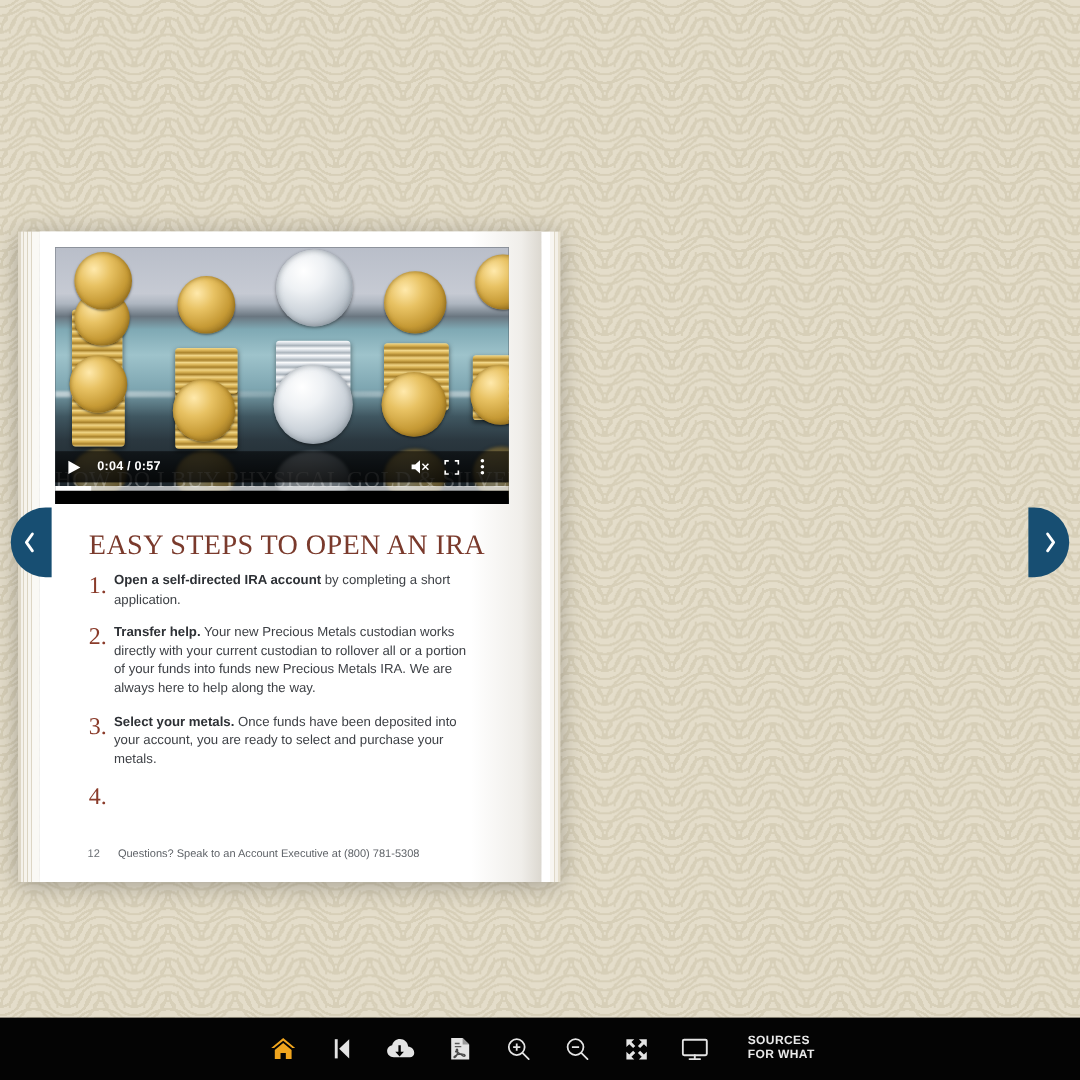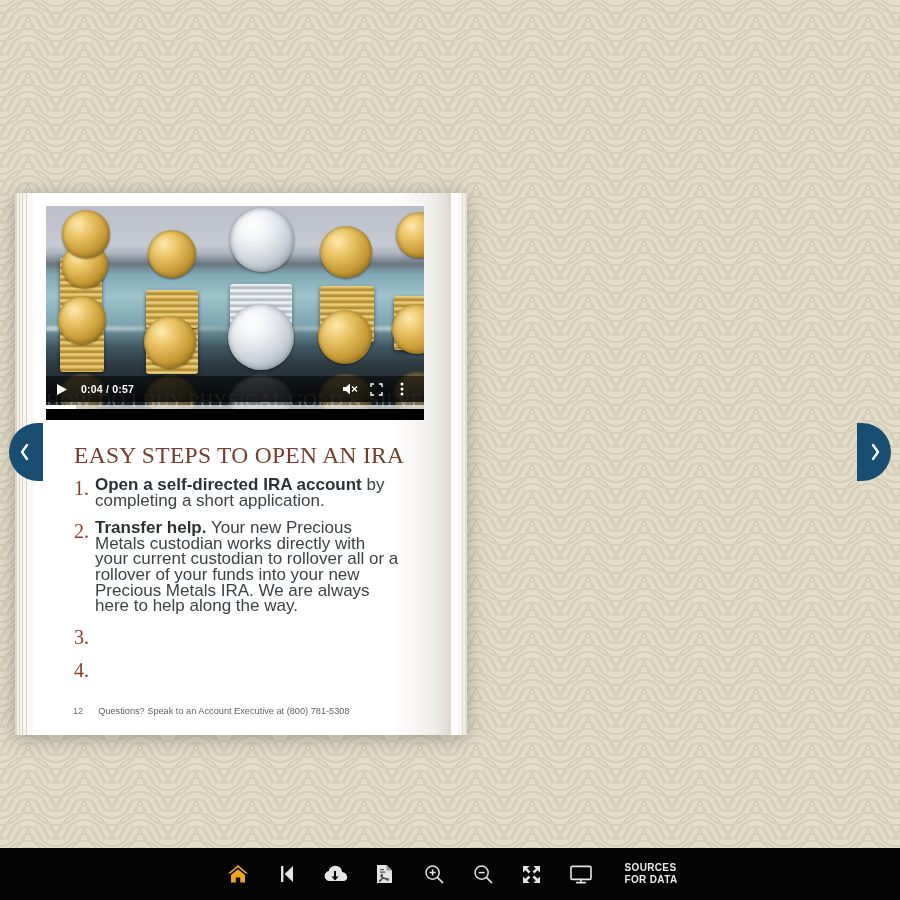--- a/index.html
+++ b/index.html
@@ -230,21 +230,21 @@
   .step-num {
     font-family: "Liberation Serif", serif;
     font-size: 20px;
     color: #8a3b2a;
     width: 21px;
     flex: 0 0 21px;
     line-height: 1;
     padding-top: 1px;
   }
   .step-text {
-    font-size: 17px;
+    font-size: 11px;
     line-height: 15.6px;
     color: #3e4146;
     max-width: 305px;
   }
   .step-text b { font-weight: bold; color: #2d3035; }
 
   #left-footer {
     position: absolute;
     left: 0; right: 0;
     bottom: 19px;
@@ -437,25 +437,26 @@
 
         <div id="steps-heading">EASY STEPS TO OPEN AN IRA</div>
 
         <div class="step">
           <div class="step-num">1.</div>
           <div class="step-text"><b>Open a self-directed IRA account</b><span> by completing a short application.</span></div>
         </div>
 
         <div class="step">
           <div class="step-num">2.</div>
-          <div class="step-text"><b>Transfer help.</b><span> Your new Precious Metals custodian works directly with your current custodian to rollover all or a rollover of your funds into your new Precious Metals IRA. We are always here to help along the way.</span></div>
+          <div class="step-text"><b>Transfer help.</b><span> Your new Precious Metals custodian works directly with your current custodian to rollover all or a portion of your funds into funds new Precious Metals IRA. We are always here to help along the way.</span></div>
         </div>
 
         <div class="step">
           <div class="step-num">3.</div>
+          <div class="step-text"><b>Select your metals.</b><span> Once funds have been deposited into your account, you are ready to select and purchase your metals.</span></div>
         </div>
 
         <div class="step">
           <div class="step-num">4.</div>
         </div>
 
       </div>
 
       <div id="left-footer">
         <span class="pagenum">12</span>
@@ -563,16 +564,16 @@
       <svg width="22" height="19" viewBox="0 0 22 19" fill="none" stroke="#e4e4e4" stroke-width="1.6">
         <rect x="1" y="1.4" width="20" height="13" rx="1.2"></rect>
         <path d="M11 14.4 V17" stroke-linecap="round"></path>
         <path d="M6.6 17.6 H15.4" stroke-linecap="round"></path>
       </svg>
     </span>
   </div>
 
   <div id="tb-sources">
     <div>SOURCES</div>
-    <div>FOR DATA</div>
+    <div>FOR WHAT</div>
   </div>
 
 </div>
 
 </body></html>

